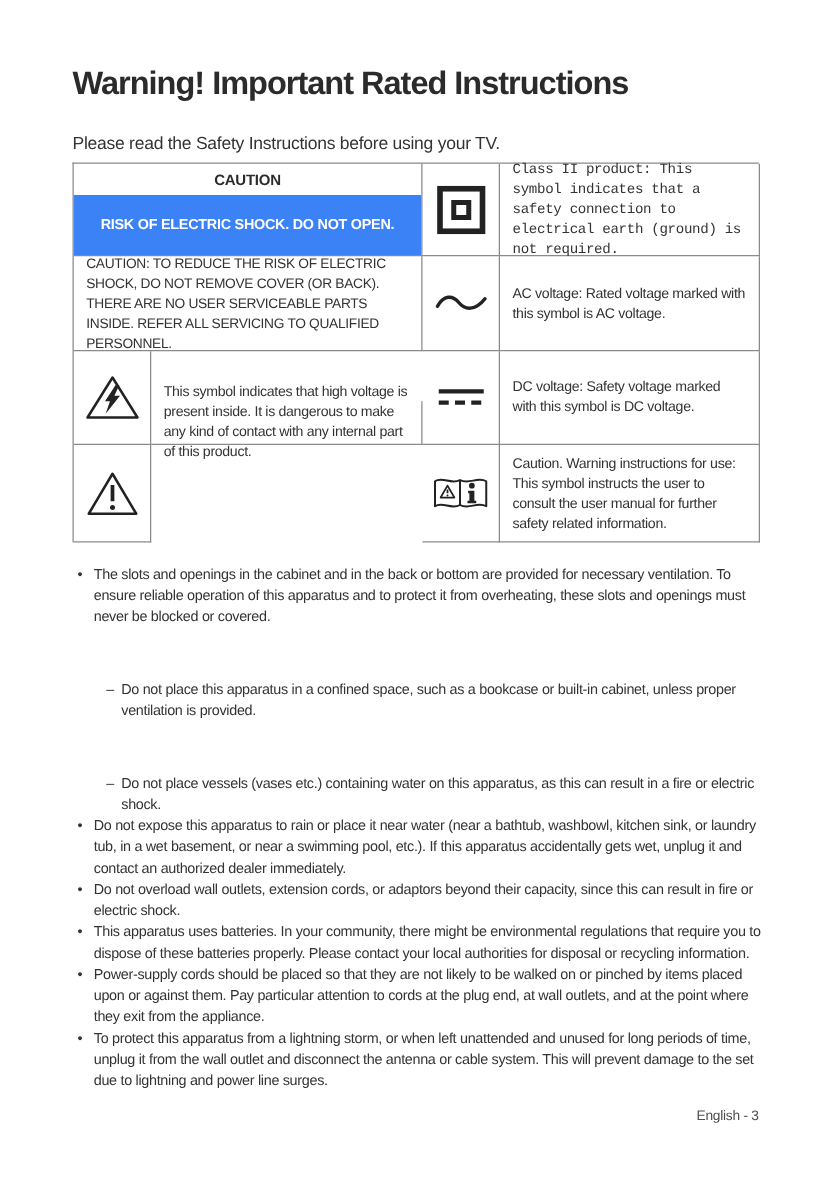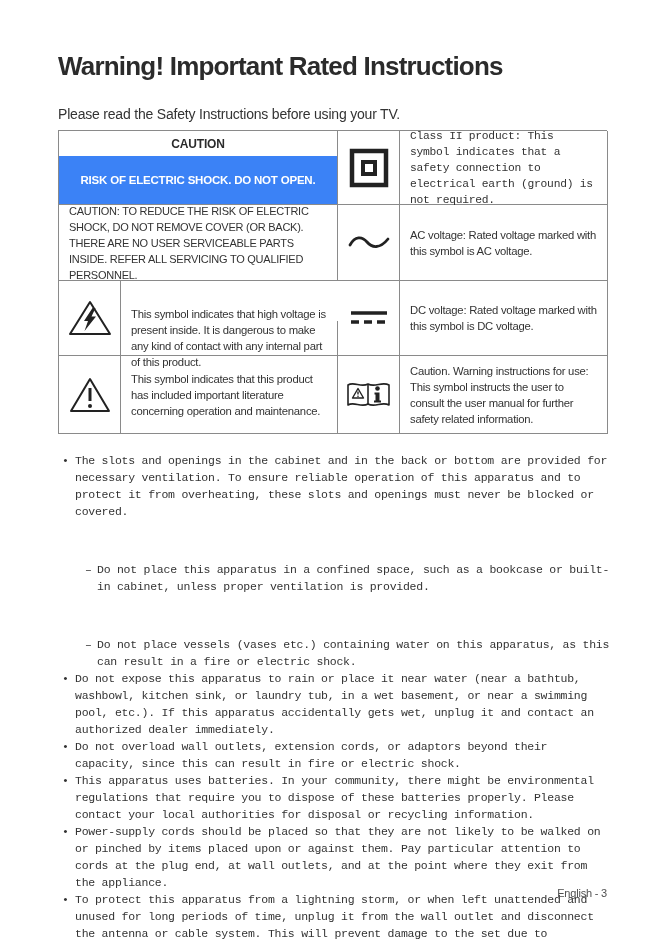--- a/index.html
+++ b/index.html
@@ -62,21 +62,21 @@
 
   svg .ln { stroke:#222222; fill:none; }
   svg .fl { fill:#222222; stroke:none; }
 
   
   .safety-list {
     position:absolute; top:452px; left:58px; width:552px;
     list-style:none;
     font-size:11.5px; line-height:17px; letter-spacing:-0.25px; color:#333;
   }
-  .safety-list > li { position:relative; padding-left:17px;font-family:Liberation Mono, monospace; }
+  .safety-list > li { position:relative; padding-left:17px; }
   .safety-list > li::before {
     content:"\2022"; position:absolute; left:4px; top:0; color:#333;
   }
   .sub-list { list-style:none; margin-left:10px; }
   .sub-list > li { position:relative; padding-left:12px;margin-top:41px; }
   .sub-list > li::before {
     content:"\2013"; position:absolute; left:0; top:0; color:#333;
   }
 
   .footer {
@@ -123,30 +123,29 @@
       </svg>
     </div>
     <div class="cell text-cell c-r3-ltext">This symbol indicates that high voltage is present inside. It is dangerous to make any kind of contact with any internal part of this product.</div>
 
     <div class="cell icon-cell c-r3-ricon">
       <svg width="40" height="18" viewBox="0 0 40 18" aria-hidden="true">
         <line class="ln" x1="2" y1="4" x2="38" y2="4" stroke-width="3.4"></line>
         <line class="ln" x1="2" y1="13" x2="38" y2="13" stroke-width="3.4" stroke-dasharray="8 5"></line>
       </svg>
     </div>
-    <div class="cell text-cell c-r3-rtext">DC voltage: Rated voltage marked with this symbol is DC voltage.</div>
+    <div class="cell text-cell c-r3-rtext">DC voltage: Safety voltage marked with this symbol is DC voltage.</div>
 
     <div class="cell icon-cell c-r4-licon">
       <svg width="44" height="40" viewBox="0 0 44 40" aria-hidden="true">
         <path class="ln" d="M22,4 L41,36 L3,36 Z" stroke-width="2" stroke-linejoin="round"></path>
         <line class="ln" x1="22" y1="13" x2="22" y2="26" stroke-width="3"></line>
         <circle class="fl" cx="22" cy="31" r="2"></circle>
       </svg>
     </div>
-    <div class="cell text-cell c-r4-ltext">This symbol indicates that this product has included important literature concerning operation and maintenance.</div>
 
     <div class="cell icon-cell c-r4-ricon">
       <svg width="48" height="32" viewBox="0 0 48 32" aria-hidden="true">
         <path class="ln" d="M3,6 C9,2 16,9 23,5 C30,9 37,2 44,6 L44,26 C37,22 30,29 23,25 C16,29 9,22 3,26 Z" stroke-width="1.6" stroke-linejoin="round"></path>
         <line class="ln" x1="23" y1="5" x2="23" y2="25" stroke-width="1.6"></line>
         <path class="ln" d="M13,9.5 L18.5,19 L7.5,19 Z" stroke-width="1.4" stroke-linejoin="round"></path>
         <line class="ln" x1="13" y1="12.5" x2="13" y2="15.5" stroke-width="1.4"></line>
         <circle class="fl" cx="13" cy="17.3" r="0.8"></circle>
         <circle class="fl" cx="32.5" cy="9.5" r="2.3"></circle>
         <path class="fl" d="M29.5,13.5 L34.5,13.5 L34.5,21.5 L36,21.5 L36,23.5 L29,23.5 L29,21.5 L30.5,21.5 L30.5,15.5 L29.5,15.5 Z"></path>

